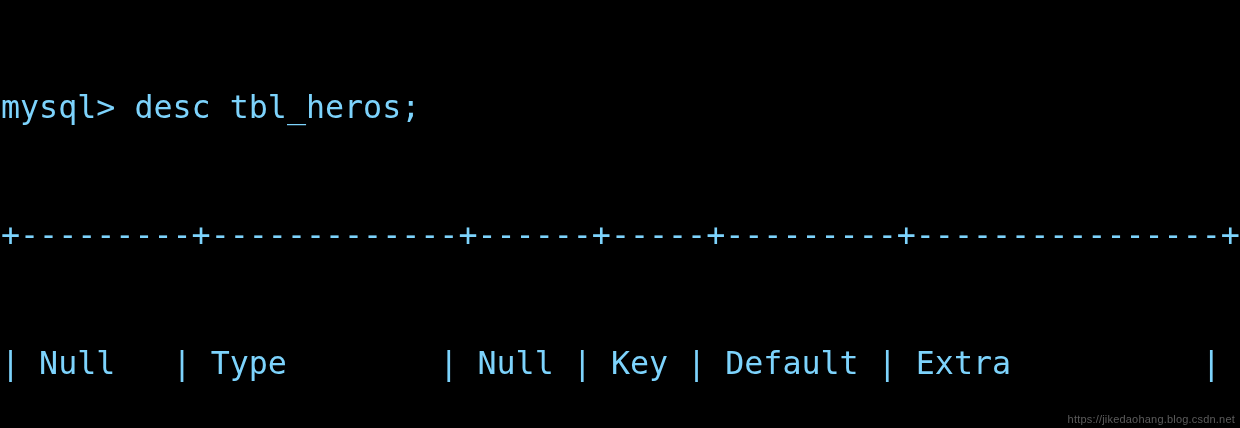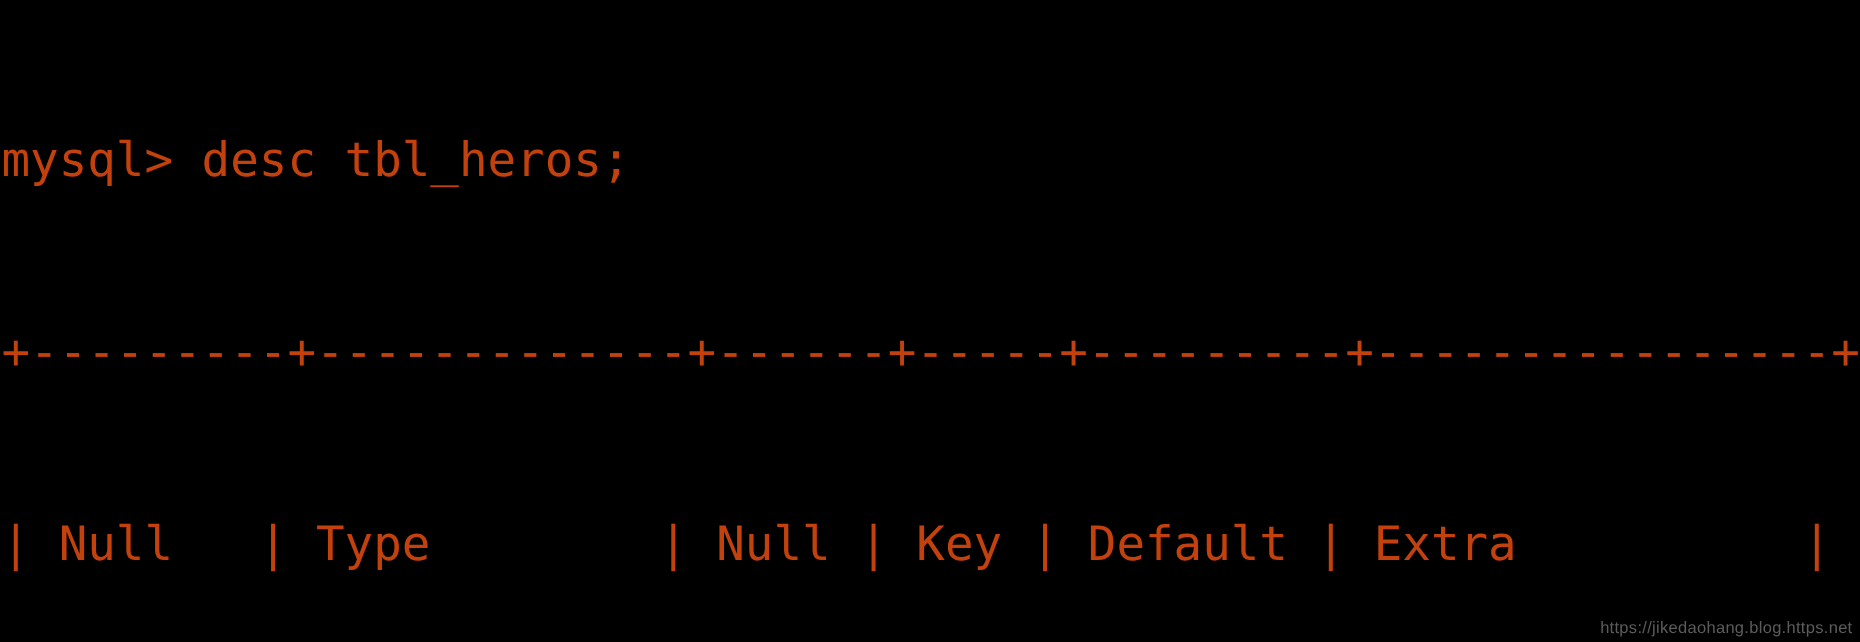--- a/index.html
+++ b/index.html
@@ -16,21 +16,21 @@
   .terminal {
     position: absolute;
     top: 0;
     left: 0;
     width: 1240px;
     height: 428px;
     background: #000000;
     font-family: "DejaVu Sans Mono", "Liberation Mono", monospace;
     font-size: 31.67px;
     line-height: 42.8px;
-    color: #c2410c;
+    color: #7dd3fc;
     white-space: pre;
     padding-left: 1px;
     box-sizing: border-box;
   }
   .term-line {
     height: 42.8px;
     white-space: pre;
   }
   .watermark {
     position: absolute;
@@ -52,13 +52,13 @@
   <div class="term-line">| Null   | Type        | Null | Key | Default | Extra          |</div>
   
   
   
   
   
   
   
 </div>
 
-<div class="watermark">https://jikedaohang.blog.https.net</div>
+<div class="watermark">https://jikedaohang.blog.csdn.net</div>
 
 </body></html>

